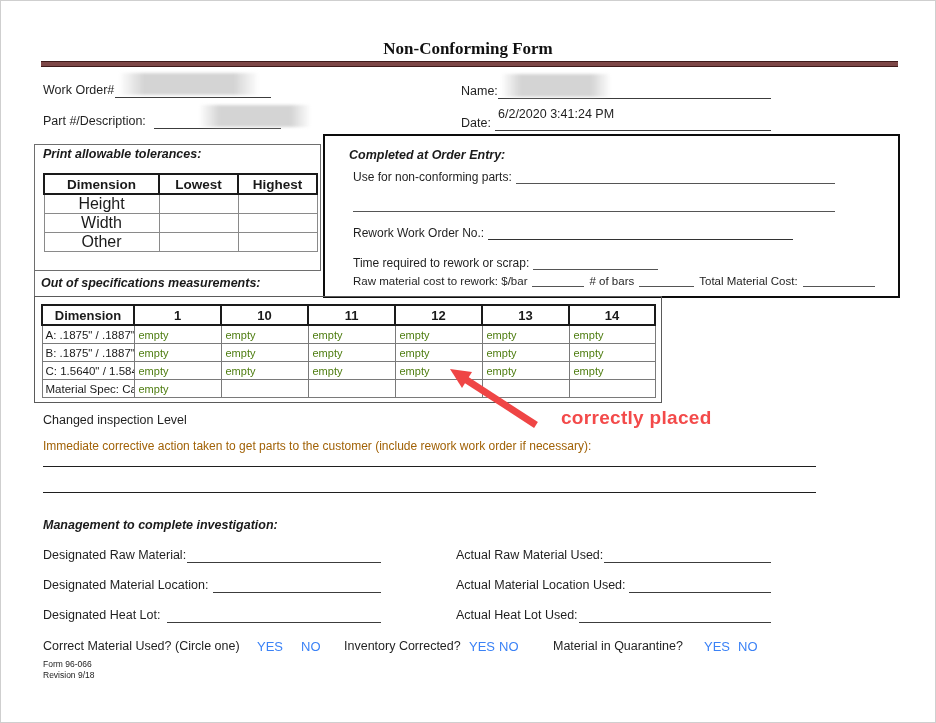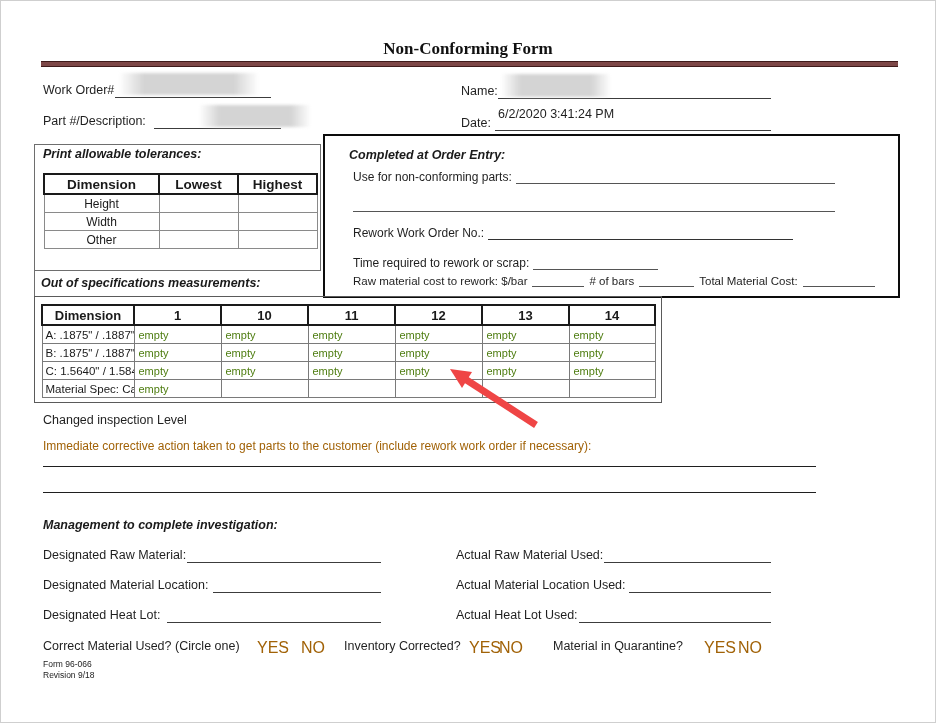--- a/index.html
+++ b/index.html
@@ -17,31 +17,31 @@
   .uline{border-bottom:1.3px solid #3c3c3c;height:0;}
   .blob{background:linear-gradient(to right,rgba(210,210,210,0),#d4d4d4 18%,#d4d4d4 82%,rgba(210,210,210,0));
         filter:blur(1.5px);border-radius:2px;}
   .boxA{left:33px;top:143px;width:285px;height:125px;border:1px solid #6e6e6e;}
   .boxB{left:322px;top:133px;width:573px;height:160px;border:2.5px solid #0c0c0c;}
   .boxC{left:33px;top:295px;width:626px;height:105px;border:1px solid #5a5a5a;}
   .vjoin{left:33px;top:267px;width:1px;height:29px;background:#6e6e6e;}
   table{border-collapse:collapse;table-layout:fixed;}
   .tolTable{width:273px;font-size:12px;}
   .tolTable th{border:2px solid #1a1a1a;font-size:13.5px;height:18px;padding:0;}
-  .tolTable td{border:1px solid #8a8a8a;height:17px;text-align:center;padding:0;font-size:12px;}
+  .tolTable td{border:1px solid #8a8a8a;height:17px;text-align:center;padding:0;font-size:16px;}
   .measTable{width:613px;font-size:12px;}
   .measTable th{border:2px solid #1a1a1a;font-size:13px;height:18px;padding:0;}
   .measTable td{border:1px solid #7a7a7a;height:17px;padding:0 0 0 4px;text-align:left;
                 font-size:11px;color:#4d7c0f;overflow:hidden;white-space:nowrap;}
   .measTable td.rowlbl{font-size:11.5px;padding-left:3px;color:#1a1a1a;}
   .flexline{display:flex;align-items:flex-end;font-size:12px;color:#1f1f1f;}
   .fill{flex:1;border-bottom:1.2px solid #555;height:13px;margin-left:4px;}
   .fillw{border-bottom:1.2px solid #555;height:13px;margin:0 5px;}
   .annot{font-weight:bold;font-size:19px;color:#f34a4a;letter-spacing:.3px;}
-  .yn{font-size:16px;color:#a16207;}
+  .yn{font-size:13px;color:#3b82f6;}
 </style>
 </head>
 <body>
 
 <div class="page">
 
   <div class="abs title">Non-Conforming Form</div>
   <div class="abs rule"></div>
 
   <span class="abs lbl" style="left:42px;top:82px;">Work Order#</span>
@@ -176,20 +176,21 @@
       <td></td>
       <td></td>
     </tr>
   </tbody>
     </table>
 
   <svg class="abs" style="left:0;top:0;pointer-events:none;" width="934" height="721">
     <line x1="535" y1="424" x2="464" y2="378" stroke="#ef4545" stroke-width="7"></line>
     <polygon points="449,368 471,371 461,387" fill="#ef4545"></polygon>
   </svg>
+  <span class="abs annot" style="left:560px;top:406px;">correctly placed</span>
 
   <span class="abs lbl" style="left:42px;top:412px;">Changed inspection Level</span>
   <span class="abs it" style="left:42px;top:438px;">Immediate corrective action taken to get parts to the customer (include rework work order if necessary):</span>
   <div class="abs uline" style="left:42px;top:465px;width:773px;border-color:#1f1f1f;"></div>
   <div class="abs uline" style="left:42px;top:491px;width:773px;border-color:#1f1f1f;"></div>
 
   <span class="abs bi" style="left:42px;top:517px;text-align:center;">Management to complete investigation:</span>
 
   <span class="abs lbl" style="left:42px;top:547px;">Designated Raw Material:</span>
   <div class="abs uline" style="left:186px;top:561px;width:194px;"></div>

